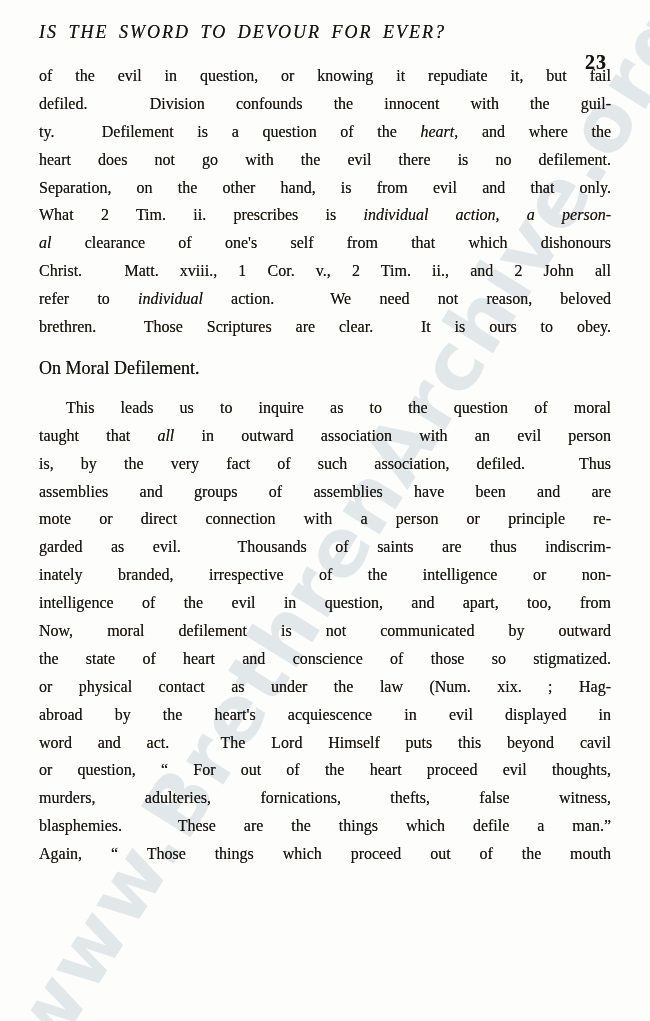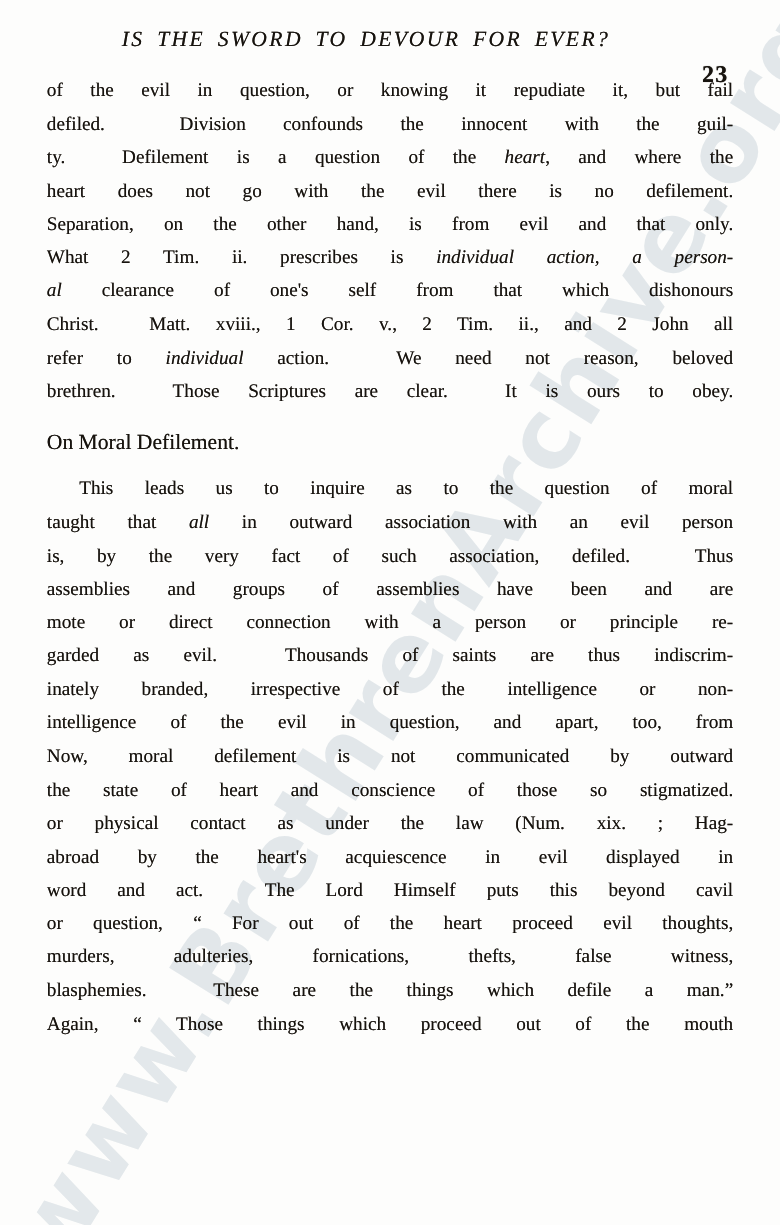--- a/index.html
+++ b/index.html
@@ -26,21 +26,21 @@
     z-index:0;
     user-select:none;
   }
   .content { position:relative; z-index:1; padding:20px 39px 0 39px; }
   .running-header {
     position:relative;
     height:28px;
     margin-top:2px;
   }
   .running-title {
-    text-align:center;
+    text-align:left;
     font-style:italic;
     font-size:18px;
     letter-spacing:2px;
     word-spacing:4px;
     padding-right:40px;
     text-shadow:0 0 0.5px rgba(20,16,10,0.75);
   }
   .page-number {
     position:absolute;
     right:4px; top:0;

